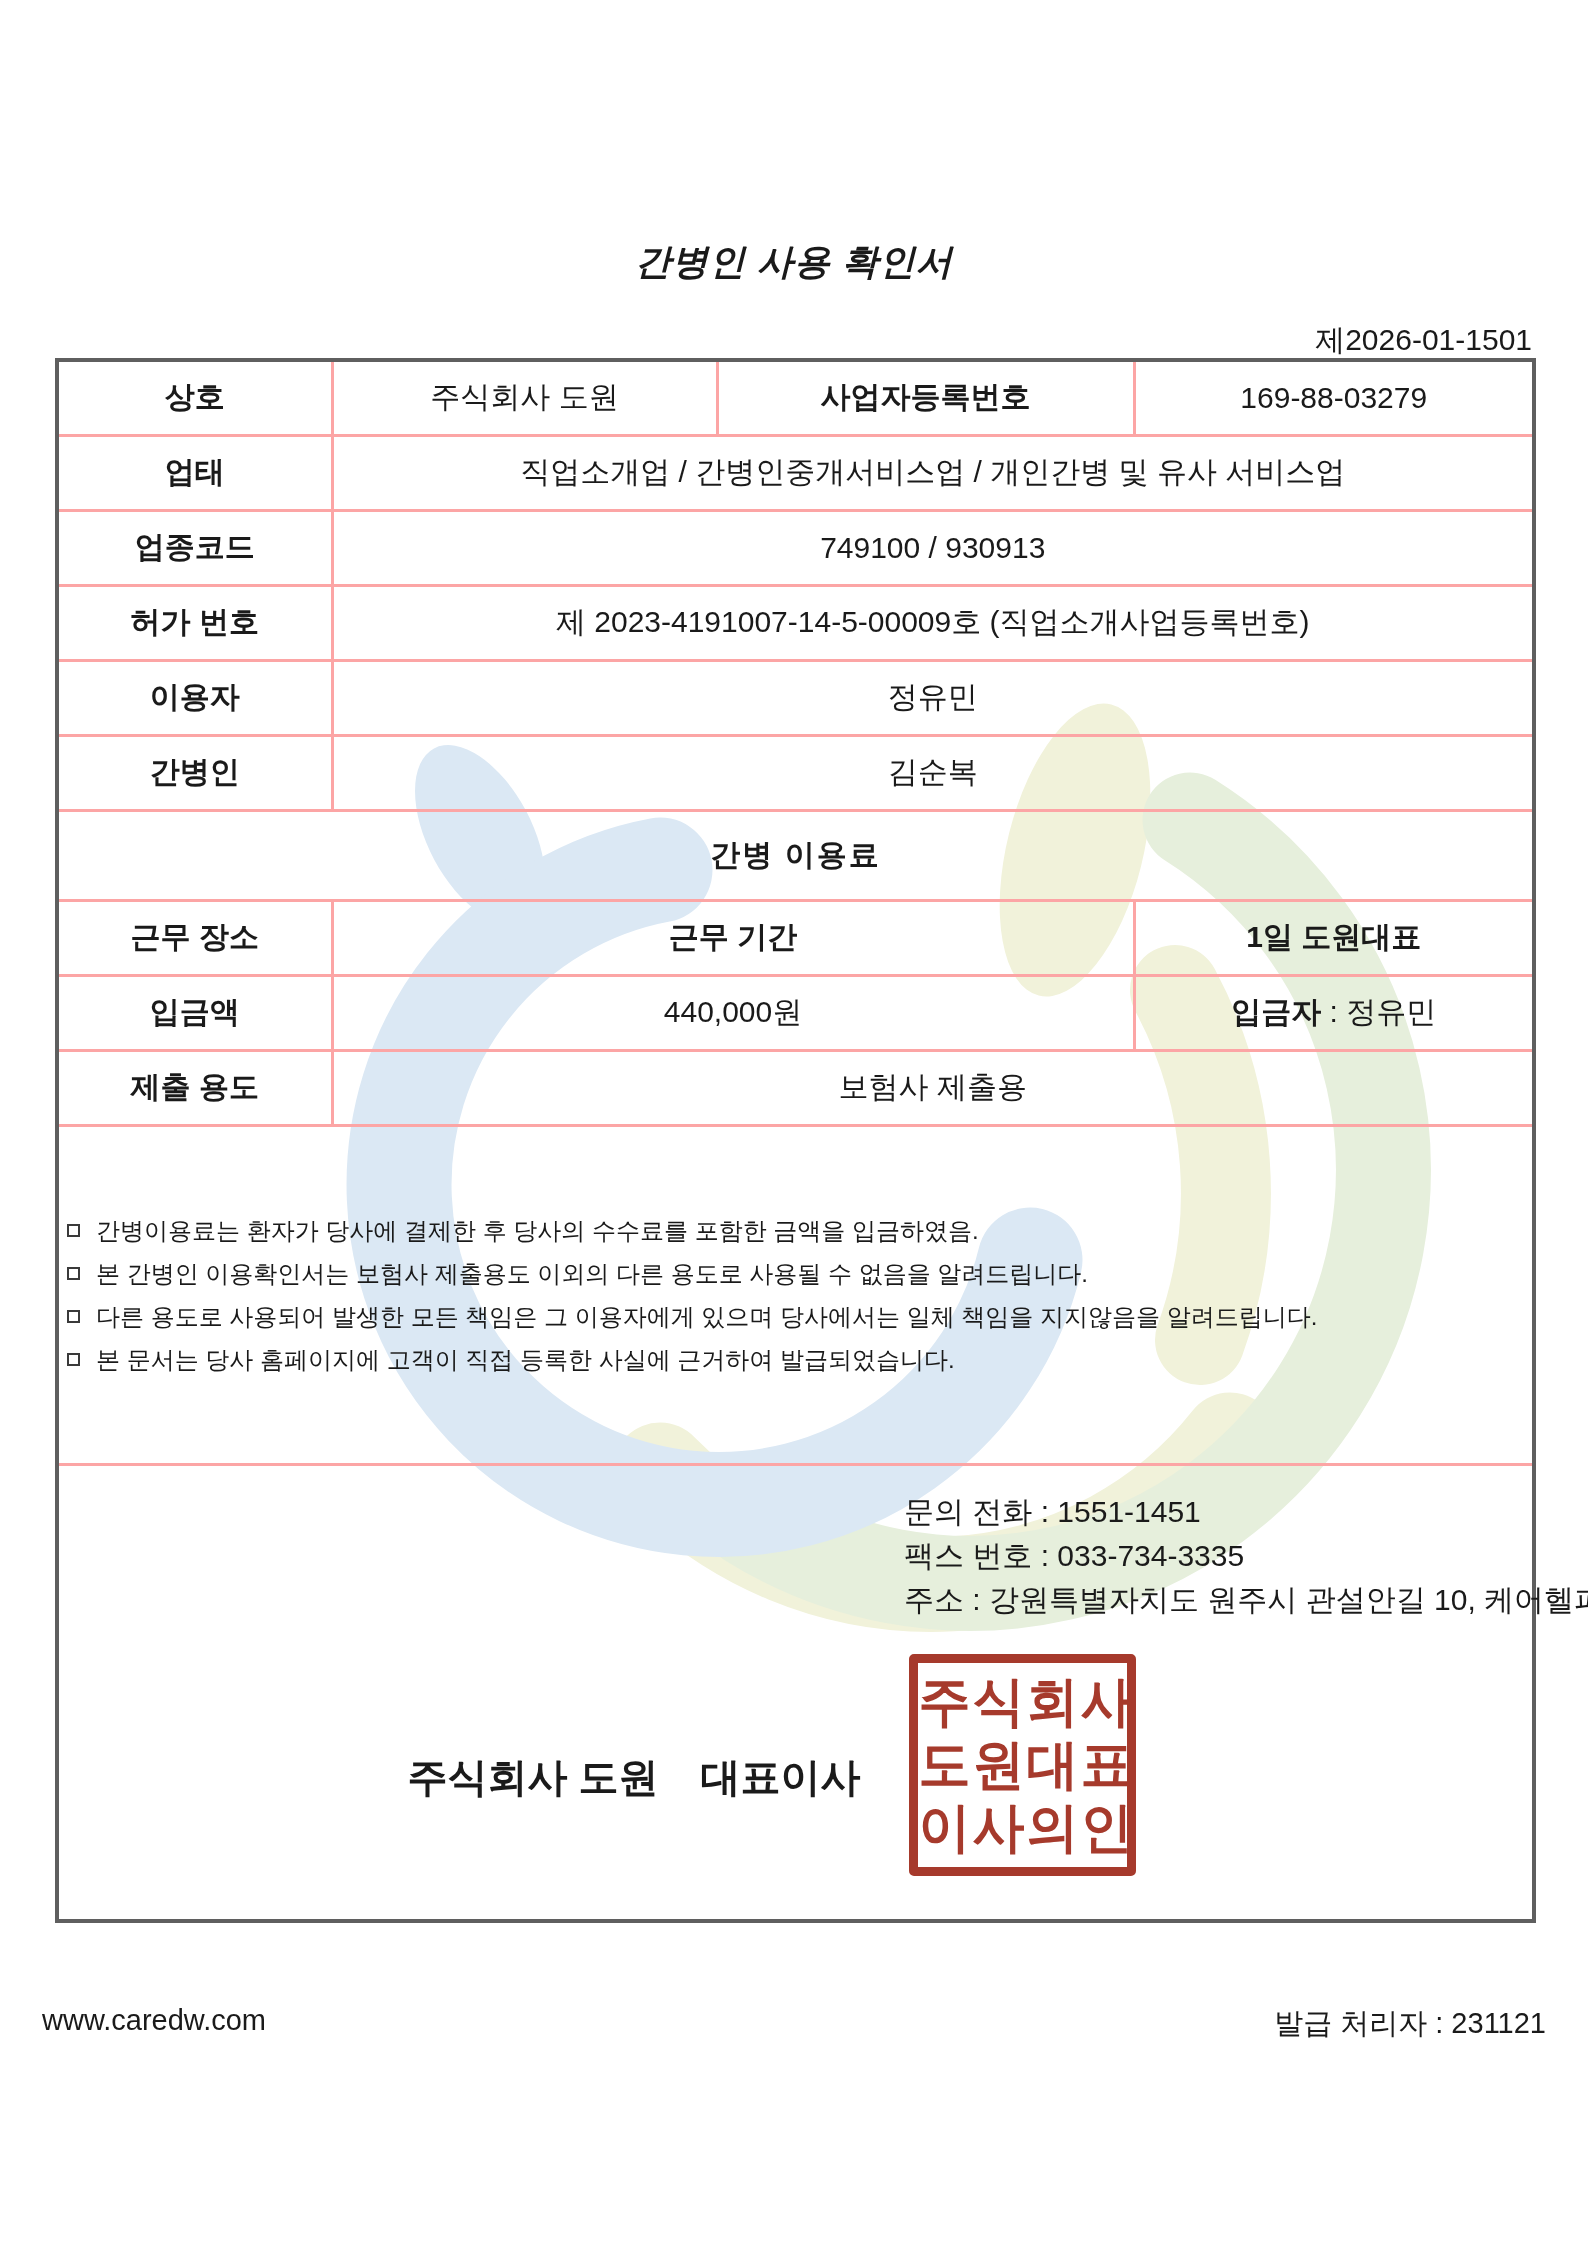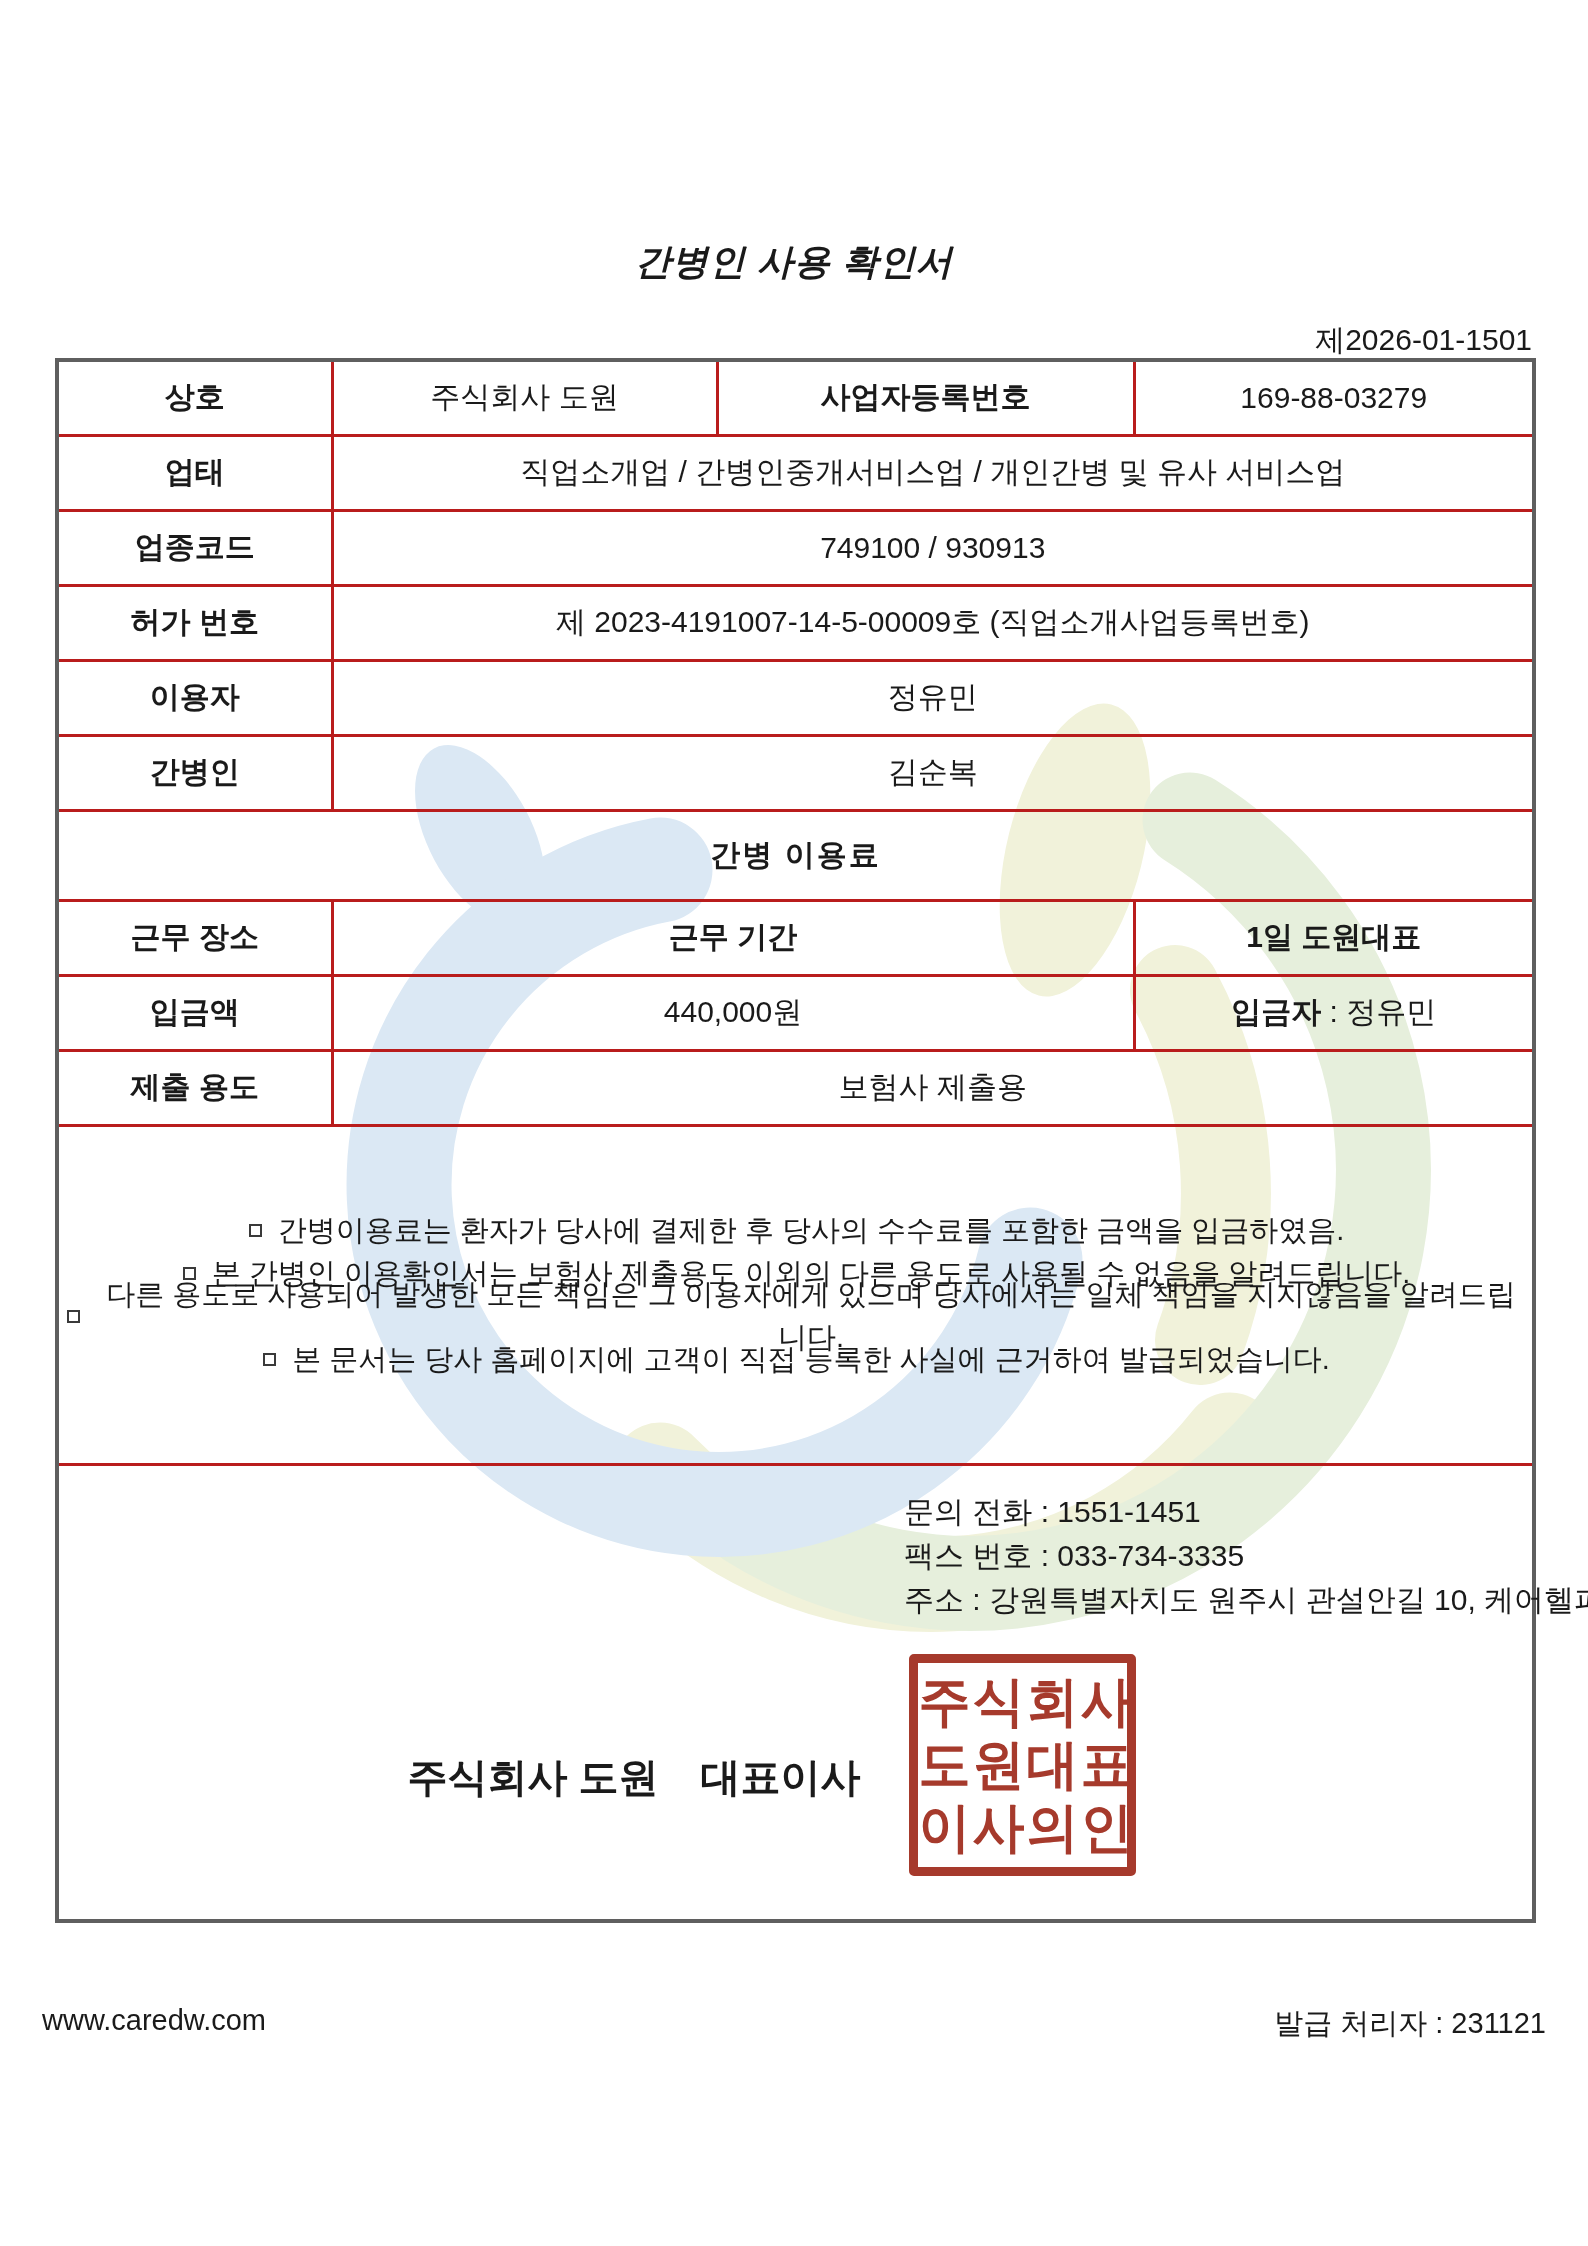--- a/index.html
+++ b/index.html
@@ -28,41 +28,41 @@
     font-size:30px;z-index:2;
   }
   
   table.main{
     position:absolute;top:358px;left:55px;
     width:1477px;
     border-collapse:collapse;table-layout:fixed;
     z-index:1;background:transparent;
   }
   table.main td{
-    border:3px solid #b91c1c;
+    border:3px solid #fca5a5;
     text-align:center;vertical-align:middle;
     font-size:30px;padding:0 6px;
     background:transparent;
   }
   table.main{border:4px solid #5f5f5f;}
   td.lbl{font-weight:bold;}
   tr.r-std{height:75px;}
   tr.r-fee-title{height:90px;}
   td.fee-title{font-size:40px;font-weight:bold;letter-spacing:2px;}
   td.period{word-spacing:16px;}
   td.payer span.pl{font-weight:bold;}
   
   td.notes-cell{
     text-align:left;vertical-align:top;
     padding:106px 20px 20px 30px;
   }
   tr.r-notes{height:339px;}
   .note-line{
     display:flex;align-items:center;
-    font-size:29px;line-height:43px;height:43px;justify-content:center;
+    font-size:24px;line-height:43px;height:43px;
   }
   .note-bullet{
     flex:0 0 auto;width:9px;height:9px;
     border:2px solid #3a3a3a;margin:0 16px 0 2px;
     background:transparent;
   }
   
   tr.r-bottom{height:457px;}
   td.bottom-cell{position:relative;padding:0;}
   .contact{

